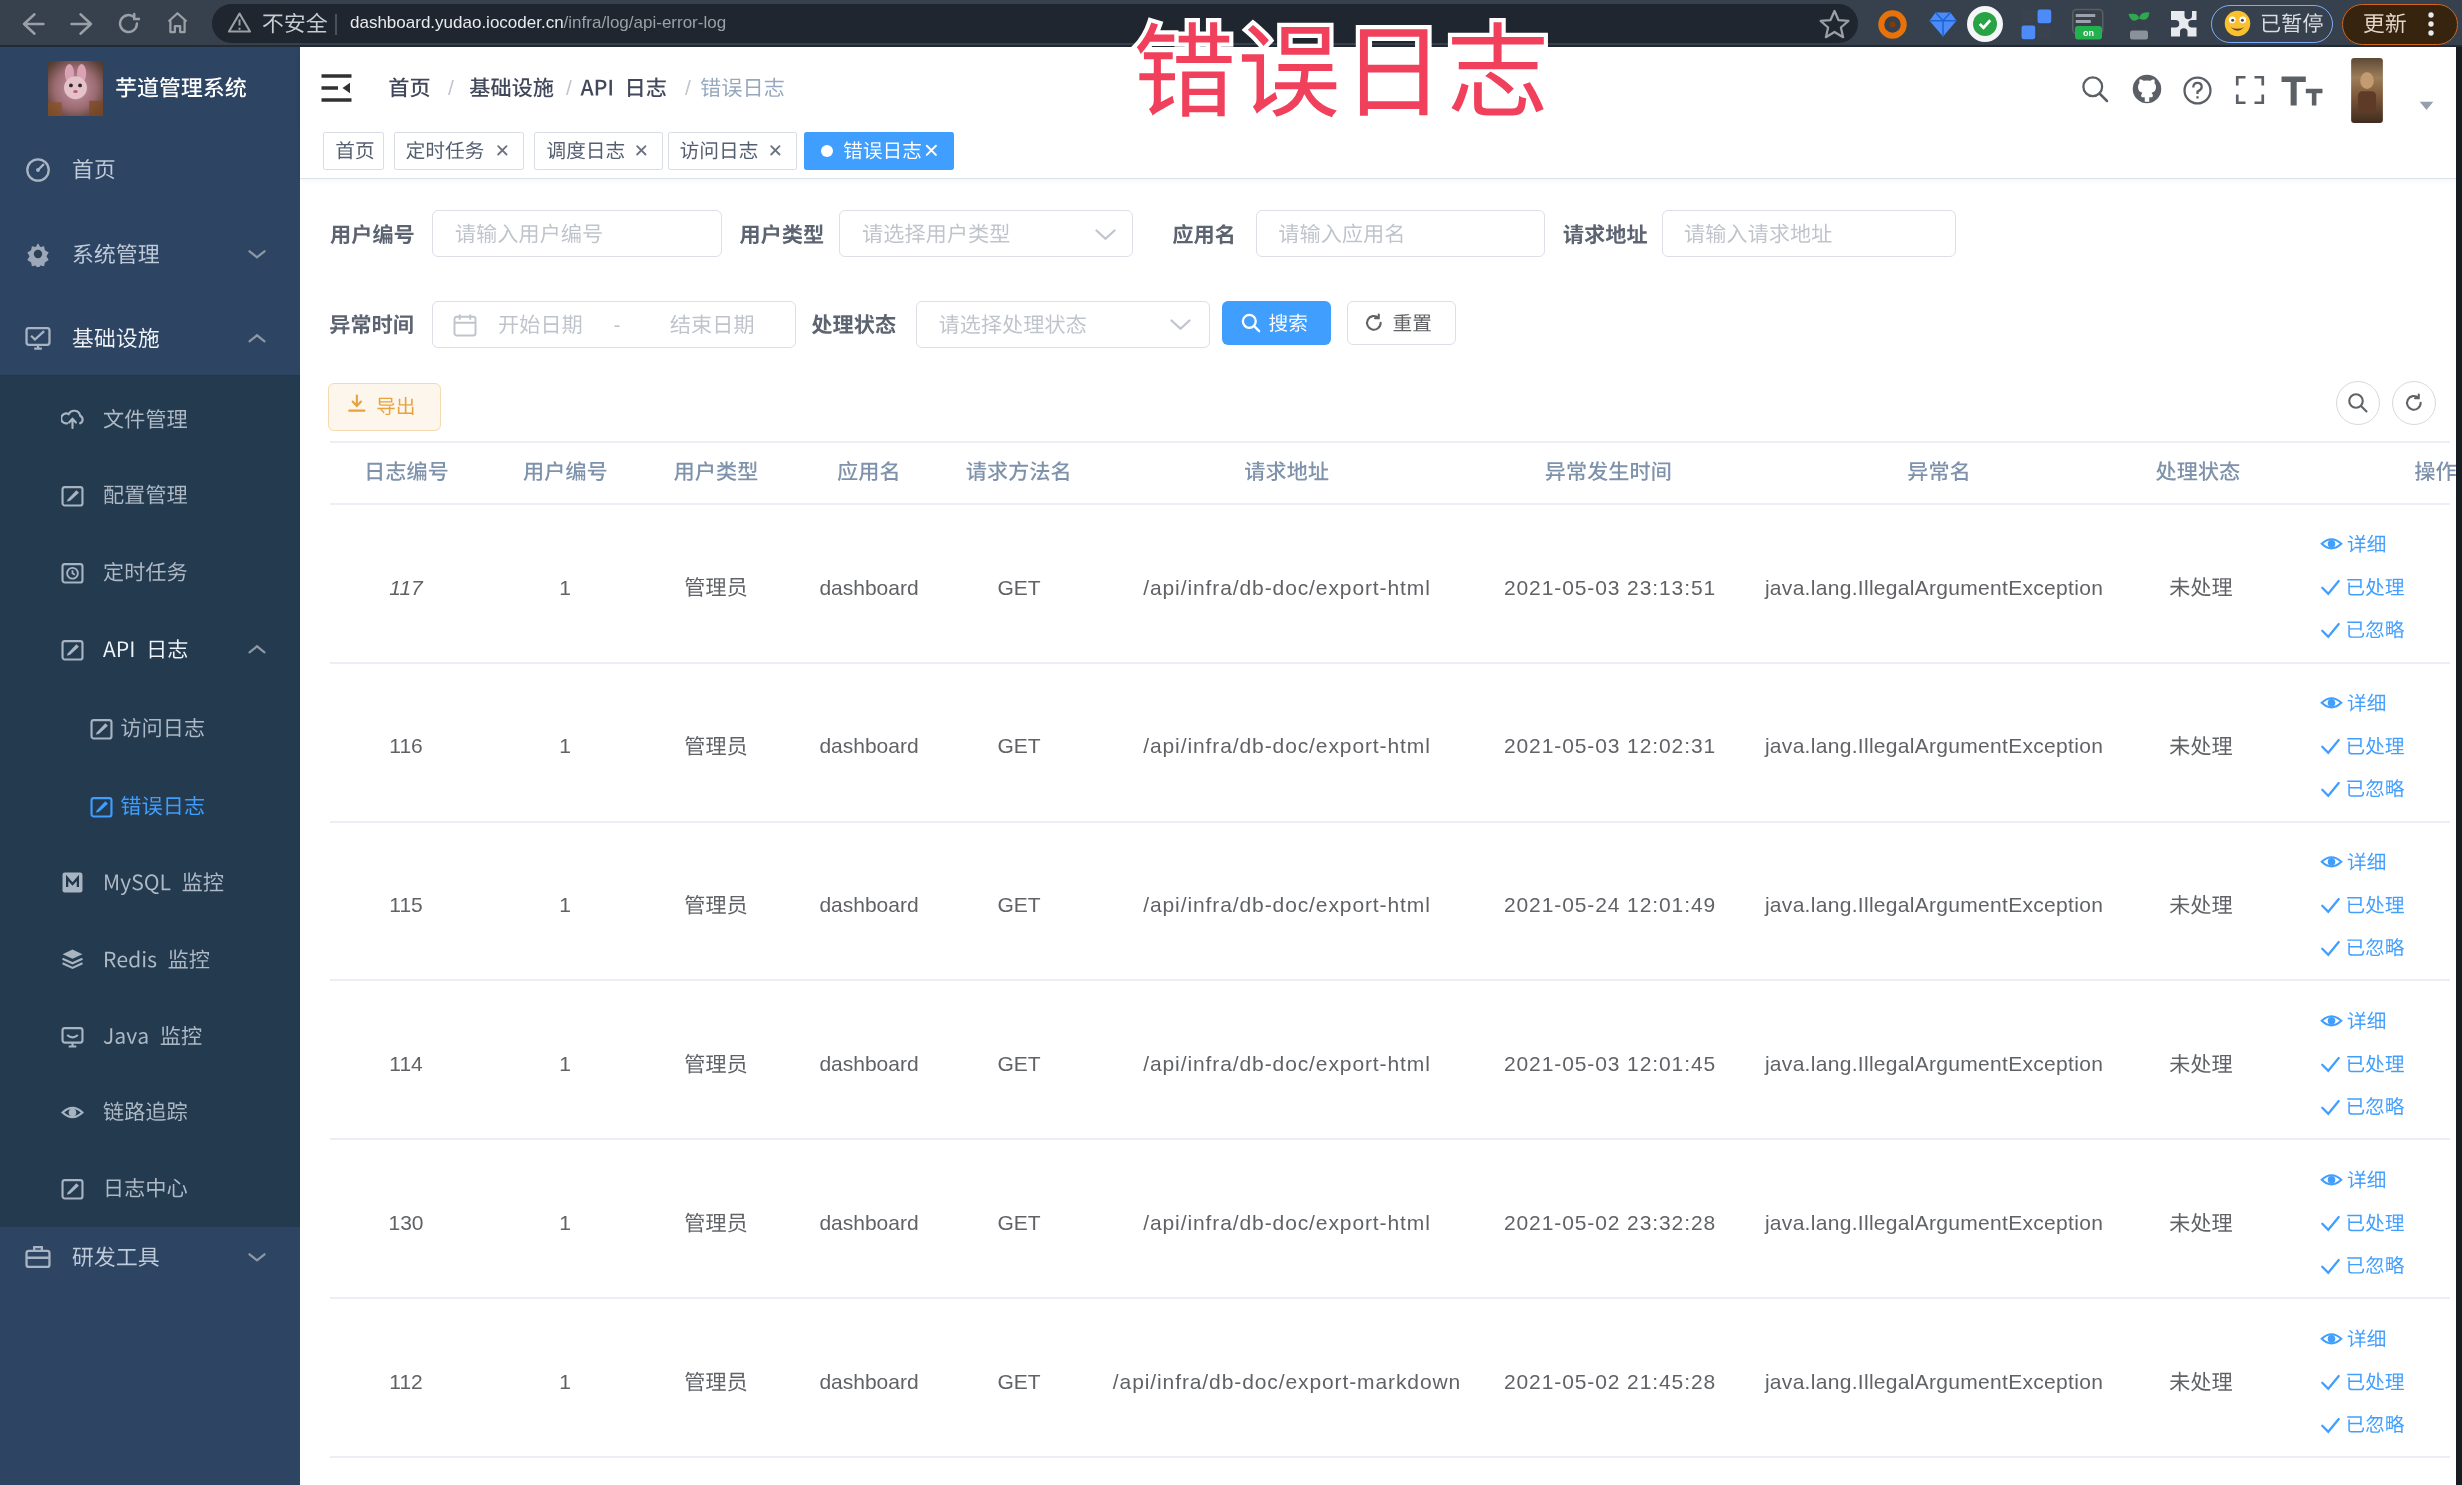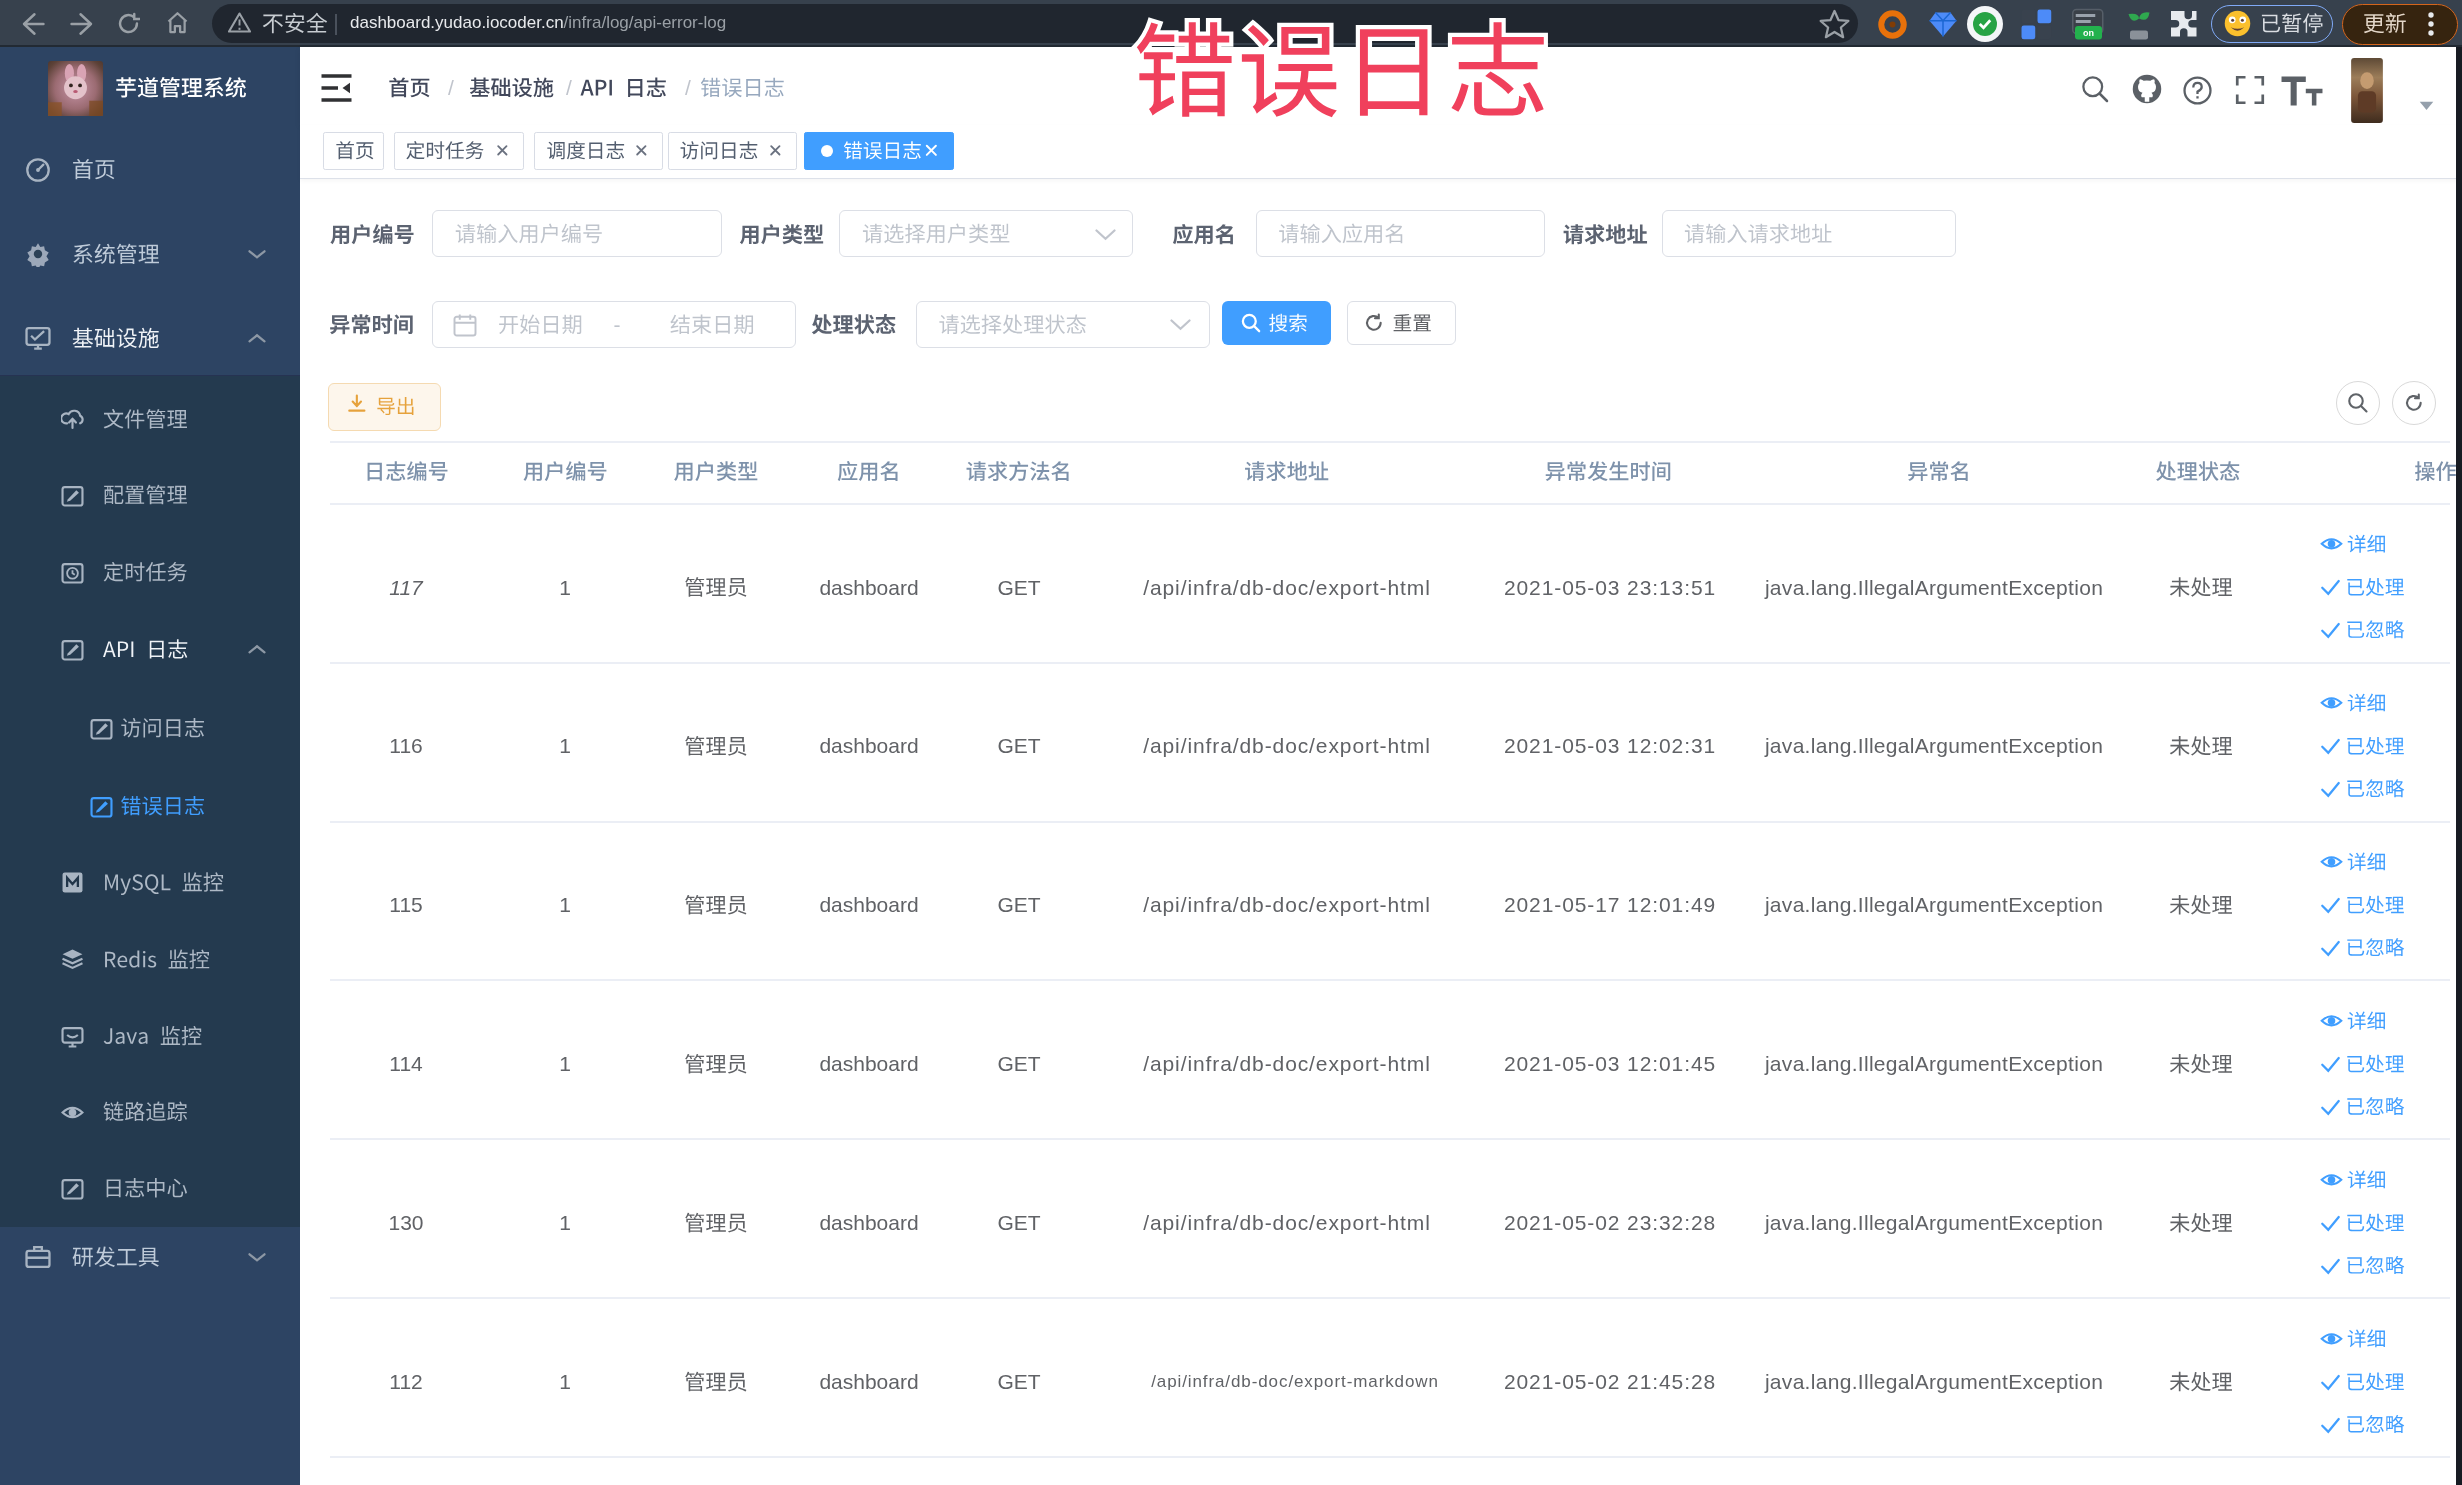--- a/index.html
+++ b/index.html
@@ -471,21 +471,21 @@
   </svg>
 <svg style="position:absolute;left:2320px;top:780px" width="21" height="18" viewBox="0 0 28 24" fill="none">
     <path d="M3 13 l8 8 L25 4" stroke="#409EFF" stroke-width="3" fill="none" stroke-linecap="round"></path>
   </svg>
 <div style="position:absolute;left:330px;top:979px;width:2120px;height:1.5px;background:#ebeef5;"></div>
 <div style="position:absolute;top:889px;font-family:'Liberation Sans',sans-serif;font-size:21px;color:#606266;font-weight:400;line-height:32px;white-space:pre;left:406px;transform:translateX(-50%);">115</div>
 <div style="position:absolute;top:889px;font-family:'Liberation Sans',sans-serif;font-size:21px;color:#606266;font-weight:400;line-height:32px;white-space:pre;left:565px;transform:translateX(-50%);">1</div>
 <div style="position:absolute;top:889px;font-family:'Liberation Sans',sans-serif;font-size:21px;color:#606266;font-weight:400;line-height:32px;white-space:pre;left:869px;transform:translateX(-50%);">dashboard</div>
 <div style="position:absolute;top:889px;font-family:'Liberation Sans',sans-serif;font-size:21px;color:#606266;font-weight:400;line-height:32px;white-space:pre;left:1019px;transform:translateX(-50%);">GET</div>
 <div style="position:absolute;top:889px;font-family:'Liberation Sans',sans-serif;font-size:21px;color:#606266;font-weight:400;line-height:32px;white-space:pre;letter-spacing:0.9px;left:1287px;transform:translateX(-50%);">/api/infra/db-doc/export-html</div>
-<div style="position:absolute;top:889px;font-family:'Liberation Sans',sans-serif;font-size:21px;color:#606266;font-weight:400;line-height:32px;white-space:pre;letter-spacing:0.9px;left:1610px;transform:translateX(-50%);">2021-05-17 12:01:49</div>
+<div style="position:absolute;top:889px;font-family:'Liberation Sans',sans-serif;font-size:21px;color:#606266;font-weight:400;line-height:32px;white-space:pre;letter-spacing:0.9px;left:1610px;transform:translateX(-50%);">2021-05-24 12:01:49</div>
 <div style="position:absolute;top:889px;font-family:'Liberation Sans',sans-serif;font-size:21px;color:#606266;font-weight:400;line-height:32px;white-space:pre;letter-spacing:0.3px;left:1934px;transform:translateX(-50%);">java.lang.IllegalArgumentException</div>
 <svg style="position:absolute;left:2320px;top:852px" width="23" height="19.7" viewBox="0 0 30 26" fill="none">
     <path d="M2 13 Q15 1 28 13 Q15 25 2 13 Z" stroke="#409EFF" stroke-width="2.6" fill="none"></path>
     <circle cx="15" cy="13" r="5" fill="#409EFF"></circle>
   </svg>
 <svg style="position:absolute;left:2320px;top:896px" width="21" height="18" viewBox="0 0 28 24" fill="none">
     <path d="M3 13 l8 8 L25 4" stroke="#409EFF" stroke-width="3" fill="none" stroke-linecap="round"></path>
   </svg>
 <svg style="position:absolute;left:2320px;top:939px" width="21" height="18" viewBox="0 0 28 24" fill="none">
     <path d="M3 13 l8 8 L25 4" stroke="#409EFF" stroke-width="3" fill="none" stroke-linecap="round"></path>
@@ -524,21 +524,21 @@
     <path d="M3 13 l8 8 L25 4" stroke="#409EFF" stroke-width="3" fill="none" stroke-linecap="round"></path>
   </svg>
 <svg style="position:absolute;left:2320px;top:1257px" width="21" height="18" viewBox="0 0 28 24" fill="none">
     <path d="M3 13 l8 8 L25 4" stroke="#409EFF" stroke-width="3" fill="none" stroke-linecap="round"></path>
   </svg>
 <div style="position:absolute;left:330px;top:1456px;width:2120px;height:1.5px;background:#ebeef5;"></div>
 <div style="position:absolute;top:1366px;font-family:'Liberation Sans',sans-serif;font-size:21px;color:#606266;font-weight:400;line-height:32px;white-space:pre;left:406px;transform:translateX(-50%);text-align:center;">112</div>
 <div style="position:absolute;top:1366px;font-family:'Liberation Sans',sans-serif;font-size:21px;color:#606266;font-weight:400;line-height:32px;white-space:pre;left:565px;transform:translateX(-50%);">1</div>
 <div style="position:absolute;top:1366px;font-family:'Liberation Sans',sans-serif;font-size:21px;color:#606266;font-weight:400;line-height:32px;white-space:pre;left:869px;transform:translateX(-50%);">dashboard</div>
 <div style="position:absolute;top:1366px;font-family:'Liberation Sans',sans-serif;font-size:21px;color:#606266;font-weight:400;line-height:32px;white-space:pre;left:1019px;transform:translateX(-50%);">GET</div>
-<div style="position:absolute;top:1366px;font-family:'Liberation Sans',sans-serif;font-size:17px;color:#606266;font-weight:400;line-height:32px;white-space:pre;letter-spacing:0.9px;left:1287px;transform:translateX(-50%);margin-left:8px;">/api/infra/db-doc/export-markdown</div>
+<div style="position:absolute;top:1366px;font-family:'Liberation Sans',sans-serif;font-size:21px;color:#606266;font-weight:400;line-height:32px;white-space:pre;letter-spacing:0.9px;left:1287px;transform:translateX(-50%);">/api/infra/db-doc/export-markdown</div>
 <div style="position:absolute;top:1366px;font-family:'Liberation Sans',sans-serif;font-size:21px;color:#606266;font-weight:400;line-height:32px;white-space:pre;letter-spacing:0.9px;left:1610px;transform:translateX(-50%);">2021-05-02 21:45:28</div>
 <div style="position:absolute;top:1366px;font-family:'Liberation Sans',sans-serif;font-size:21px;color:#606266;font-weight:400;line-height:32px;white-space:pre;letter-spacing:0.3px;left:1934px;transform:translateX(-50%);">java.lang.IllegalArgumentException</div>
 <svg style="position:absolute;left:2320px;top:1329px" width="23" height="19.7" viewBox="0 0 30 26" fill="none">
     <path d="M2 13 Q15 1 28 13 Q15 25 2 13 Z" stroke="#409EFF" stroke-width="2.6" fill="none"></path>
     <circle cx="15" cy="13" r="5" fill="#409EFF"></circle>
   </svg>
 <svg style="position:absolute;left:2320px;top:1373px" width="21" height="18" viewBox="0 0 28 24" fill="none">
     <path d="M3 13 l8 8 L25 4" stroke="#409EFF" stroke-width="3" fill="none" stroke-linecap="round"></path>
   </svg>
 <svg style="position:absolute;left:2320px;top:1416px" width="21" height="18" viewBox="0 0 28 24" fill="none">

